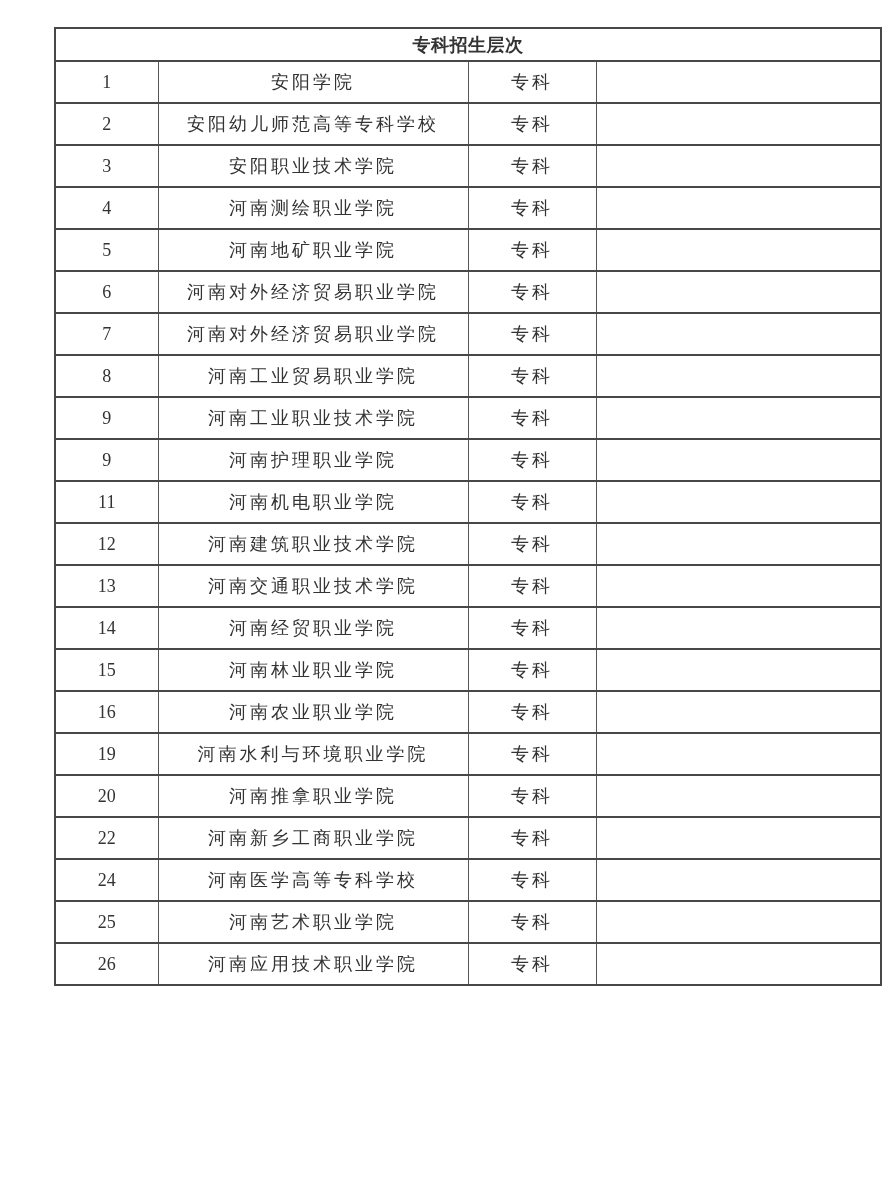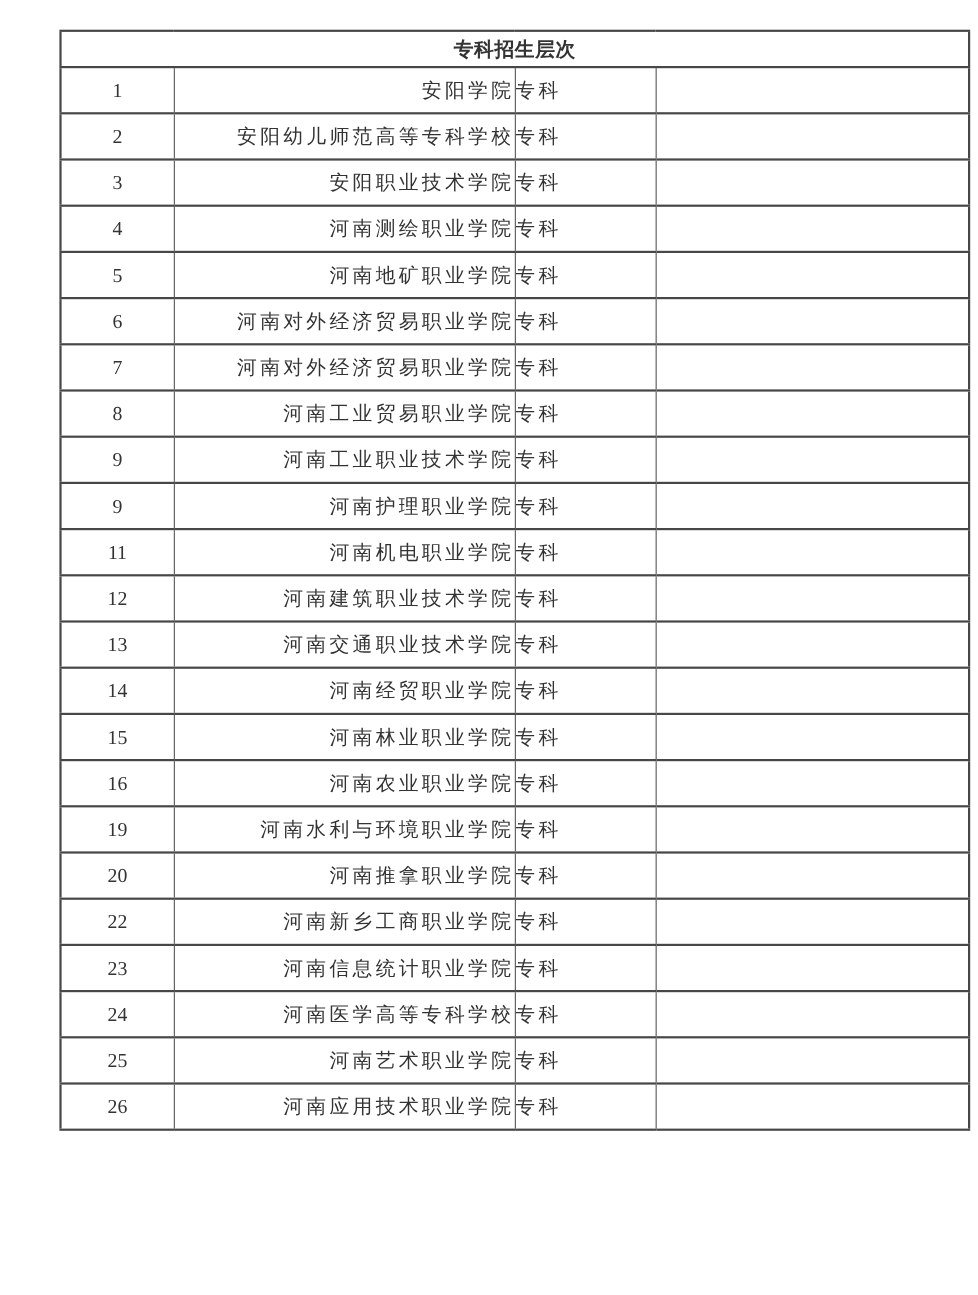--- a/index.html
+++ b/index.html
@@ -57,26 +57,27 @@
     color: #1a1a1a;
     letter-spacing: 0.5px;
   }
   td.c-num {
     height: 40px;
     text-align: center;
     font-size: 19px;
     color: #3a3a3a;
   }
   td.c-name {
-    text-align: right;
+    text-align: center;
     padding-left: 17px;
     letter-spacing: 3px;
     color: #3a3a3a;
   }
   td.c-level {
+    text-align: center;
     letter-spacing: 3px;
     color: #3a3a3a;
   }
   td.c-note { }
 </style>
 </head>
 <body>
 
 <div class="page">
   <table class="roster">
@@ -200,26 +201,20 @@
     <td class="c-level">专科</td>
     <td class="c-note"></td>
   </tr>
         <tr>
     <td class="c-num">22</td>
     <td class="c-name">河南新乡工商职业学院</td>
     <td class="c-level">专科</td>
     <td class="c-note"></td>
   </tr>
         <tr>
-    <td class="c-num">23</td>
-    <td class="c-name">河南信息统计职业学院</td>
-    <td class="c-level">专科</td>
-    <td class="c-note"></td>
-  </tr>
-        <tr>
     <td class="c-num">24</td>
     <td class="c-name">河南医学高等专科学校</td>
     <td class="c-level">专科</td>
     <td class="c-note"></td>
   </tr>
         <tr>
     <td class="c-num">25</td>
     <td class="c-name">河南艺术职业学院</td>
     <td class="c-level">专科</td>
     <td class="c-note"></td>

